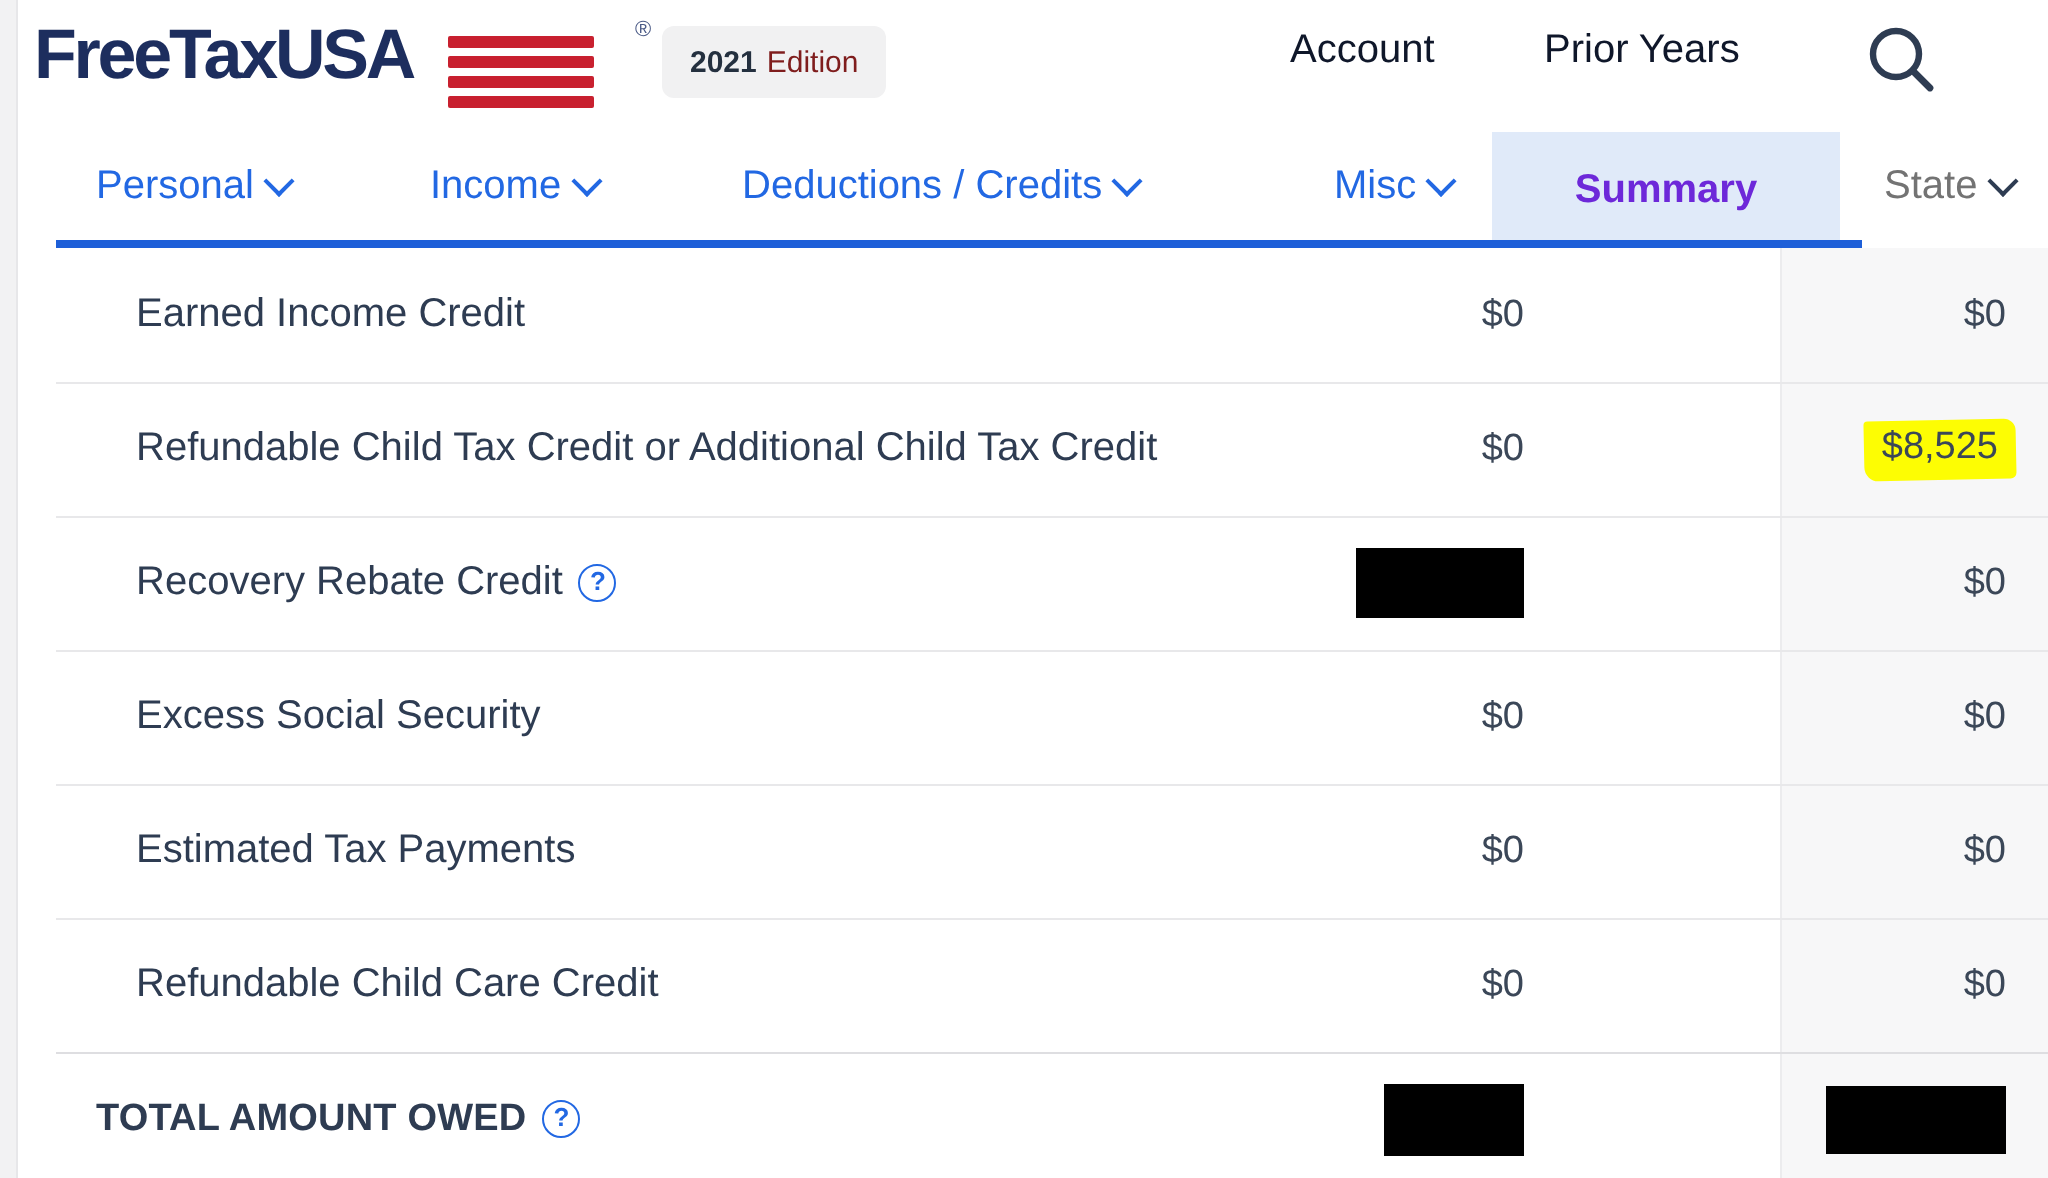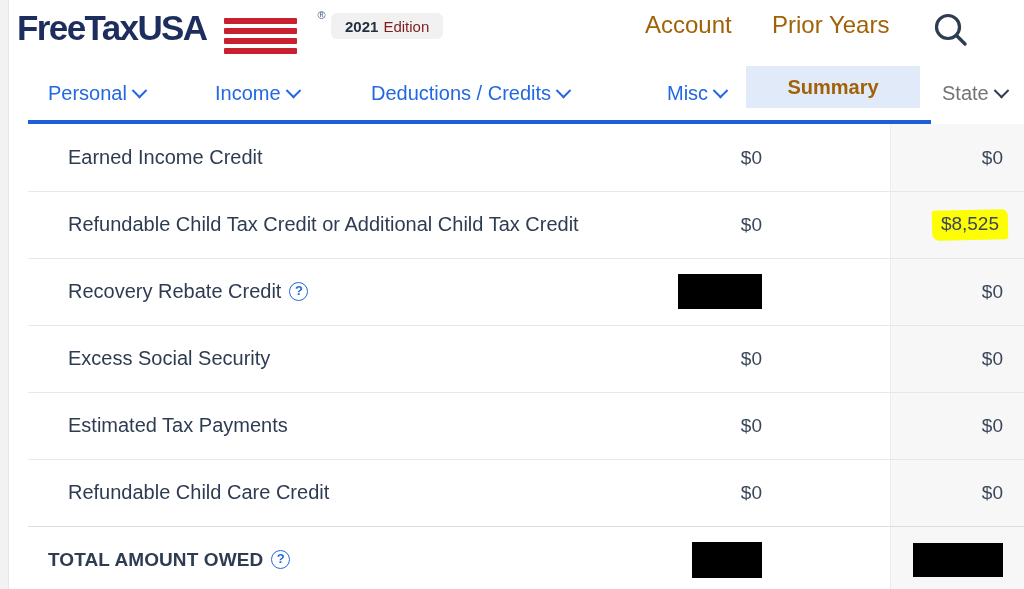--- a/index.html
+++ b/index.html
@@ -84,38 +84,38 @@
     font-size: 11px;
     color: #4a5a86;
     margin-left: 2px;
     margin-top: 4px;
     line-height: 1;
   }
 
   .edition-badge {
     position: absolute;
     left: 322px; top: 13px;
-    height: 26px;
+    height: 36px;
     padding: 0 14px;
     background: #f1f1f2;
     border-radius: 6px;
     display: flex;
     align-items: center;
     gap: 5px;
     font-size: 15px;
     white-space: nowrap;
   }
   .edition-year { font-weight: bold; color: #24303f; }
   .edition-label { color: #7f1d1d; }
 
   .header-link {
     position: absolute;
     top: 10px;
-    font-size: 24px;
-    color: #a16207;
+    font-size: 20px;
+    color: #0f172a;
     line-height: 30px;
     white-space: nowrap;
     cursor: pointer;
   }
   .hl-account { left: 636px; }
   .hl-prior { left: 763px; }
 
   .search-icon {
     position: absolute;
     left: 919px; top: 8px;
@@ -159,28 +159,28 @@
     transform: rotate(45deg) translate(-2px,-2px);
   }
   .nav-personal   { left: 25px; }
   .nav-income     { left: 192px; }
   .nav-deductions { left: 348px; }
   .nav-misc       { left: 644px; }
 
   .nav-summary {
     position: absolute;
     top: 4px; left: 737px;
-    width: 174px; height: 42px;
+    width: 174px; height: 58px;
     background: #e0eaf9;
     display: flex;
     align-items: center;
     justify-content: center;
     font-size: 20px;
     font-weight: bold;
-    color: #a16207;
+    color: #6d28d9;
     cursor: pointer;
   }
 
   .nav-state {
     position: absolute;
     top: 0; left: 933px;
     height: 62px;
     display: flex;
     align-items: center;
     gap: 7px;

